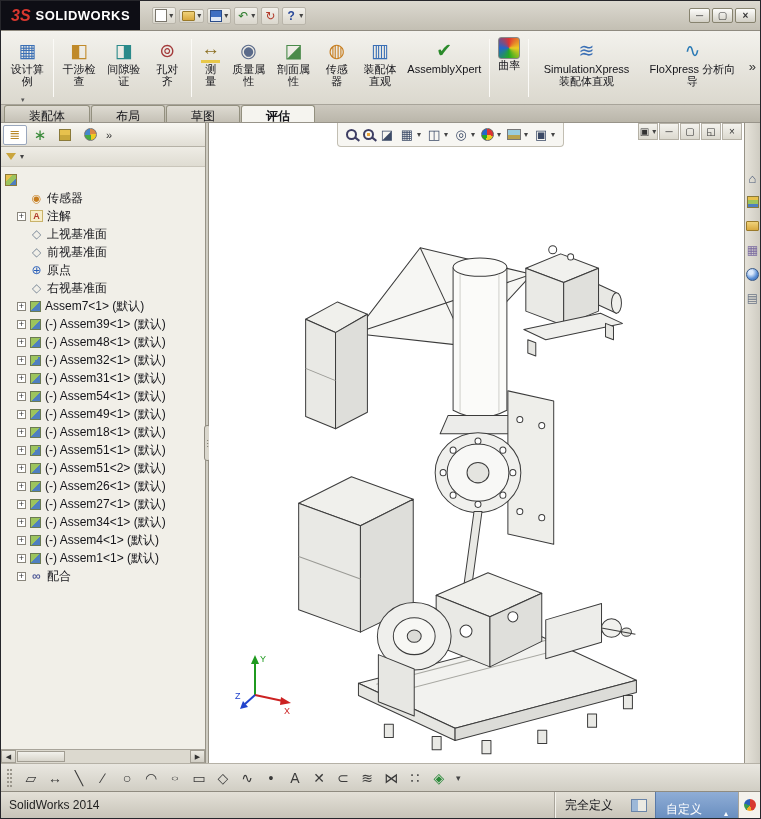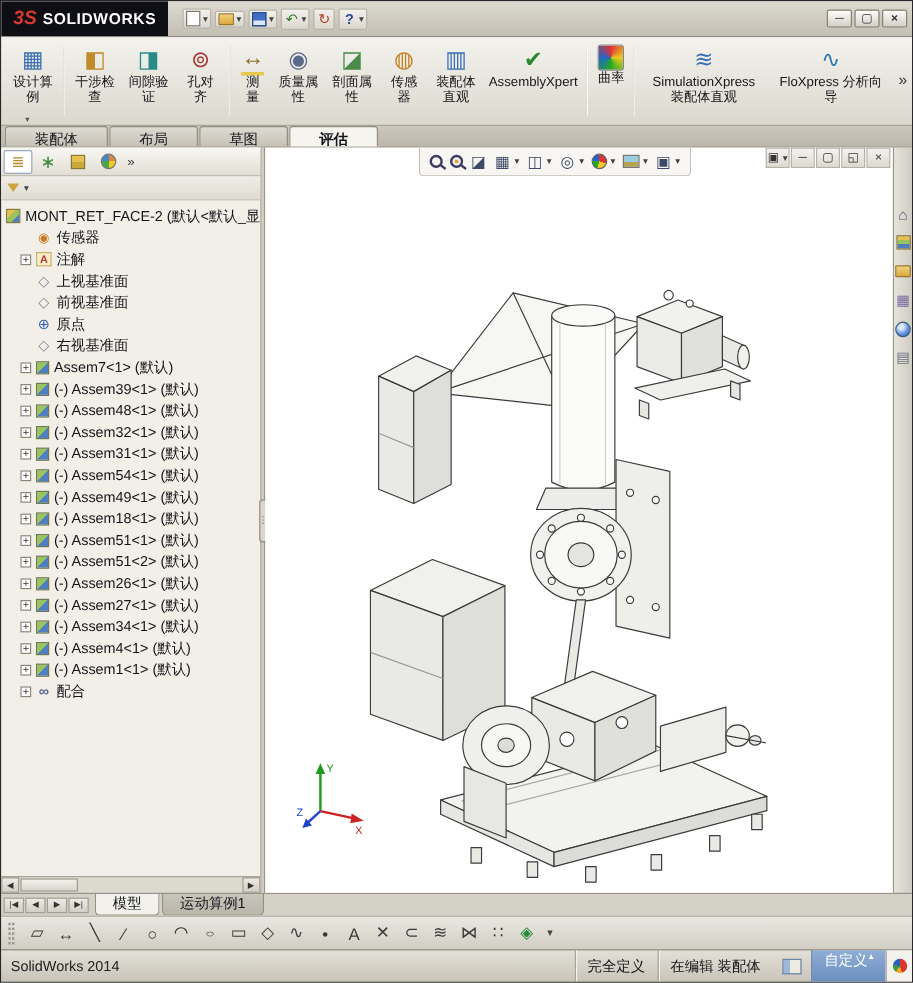--- a/index.html
+++ b/index.html
@@ -154,21 +154,21 @@
   .sglyph.colored{color:#2a8a3a}
   .scaret{margin-left:6px;font-size:9px;color:#444}
 
   .statusbar{flex:0 0 27px;background:linear-gradient(#e3e0d7,#c8c4b9);border-top:1px solid #8f8b80;display:flex;align-items:center;padding-left:8px}
   .sb-left{font-size:12px;color:#222}
   .sb-right{margin-left:auto;display:flex;align-items:stretch;height:100%}
   .sb-segs{display:flex;height:100%}
   .sb-seg{display:flex;align-items:center;padding:0 10px;border-left:1px solid #a8a49a;box-shadow:inset 1px 0 0 #f4f2ec}
   .sb-seg.pressed{background:linear-gradient(#d4deea,#bccadd)}
   .sb-paneicon{align-self:center;width:16px;height:13px;margin:0 8px;background:linear-gradient(90deg,#9db8d8 40%,#eceae3 40%);border:1px solid #6a84a8}
-  .sb-custom{display:flex;align-items:flex-start;gap:1px;padding:0 10px;color:#fff;
+  .sb-custom{display:flex;align-items:flex-end;gap:22px;padding:0 10px;color:#fff;
     background:linear-gradient(#8fadd6,#6a8fc0);border-left:1px solid #5a7aa8}
   .upcaret{font-size:8px}
   .sb-logo{width:22px;display:flex;align-items:center;justify-content:center;background:#f4f2ec;border-left:1px solid #a8a49a}
   .sb-logo::before{content:"";width:12px;height:12px;border-radius:50%;background:conic-gradient(#d8372f 0 45%,#f5a623 45% 60%,#3a9a4a 60% 78%,#2a5fb8 78% 100%)}
 </style>
 </head>
 <body>
 
 <div class="window">
 
@@ -349,21 +349,20 @@
           </div>
         <div class="fm-overflow">»</div>
       </div>
       <div class="filter-row">
         <span class="funnel"></span>
         <span class="caret">▾</span>
       </div>
       <div class="tree">
         <div class="tree-row root">
           <span class="ticon assembly-doc-icon"></span>
-          <span class="tlabel">MONT_RET_FACE-2 (默认&lt;默认_显</span>
         </div>
         <div class="tree-items">
 
 
             <div class="tree-row child">
               <span class="exp"></span>
               <span class="ticon sensors-icon"></span>
               <span class="tlabel">传感器</span>
             </div>
 
@@ -705,34 +704,20 @@
         <div class="tp-btn">
           <span class="tpicon appearances-icon"></span>
         </div>
 
         <div class="tp-btn">
           <span class="tpicon custom-properties-icon"></span>
         </div>
       </div>
   </div>
 
-  <div class="docktabs">
-    <div class="nav">
-
-    <div class="navbtn">|◀</div>
-        <div class="navbtn">◀</div>
-        <div class="navbtn">▶</div>
-        <div class="navbtn">▶|</div>
-      </div>
-    <div class="mtabs">
-
-    <div class="mtab active">模型</div>
-        <div class="mtab">运动算例1</div>
-      </div>
-  </div>
 
   <div class="sketchbar">
     <div class="grip2"></div>
     <div class="stools">
 
         <div class="stool">
           <span class="sglyph">▱</span>
         </div>
 
         <div class="stool">
@@ -805,21 +790,20 @@
       </div>
     <div class="scaret">▾</div>
   </div>
 
   <div class="statusbar">
     <div class="sb-left">SolidWorks 2014</div>
     <div class="sb-right">
       <div class="sb-segs">
 
       <div class="sb-seg">完全定义</div>
-          <div class="sb-seg">在编辑 装配体</div>
         </div>
       <div class="sb-paneicon"></div>
       <div class="sb-custom">
         <span>自定义</span>
         <span class="upcaret">▴</span>
       </div>
       <div class="sb-logo"></div>
     </div>
   </div>
 

